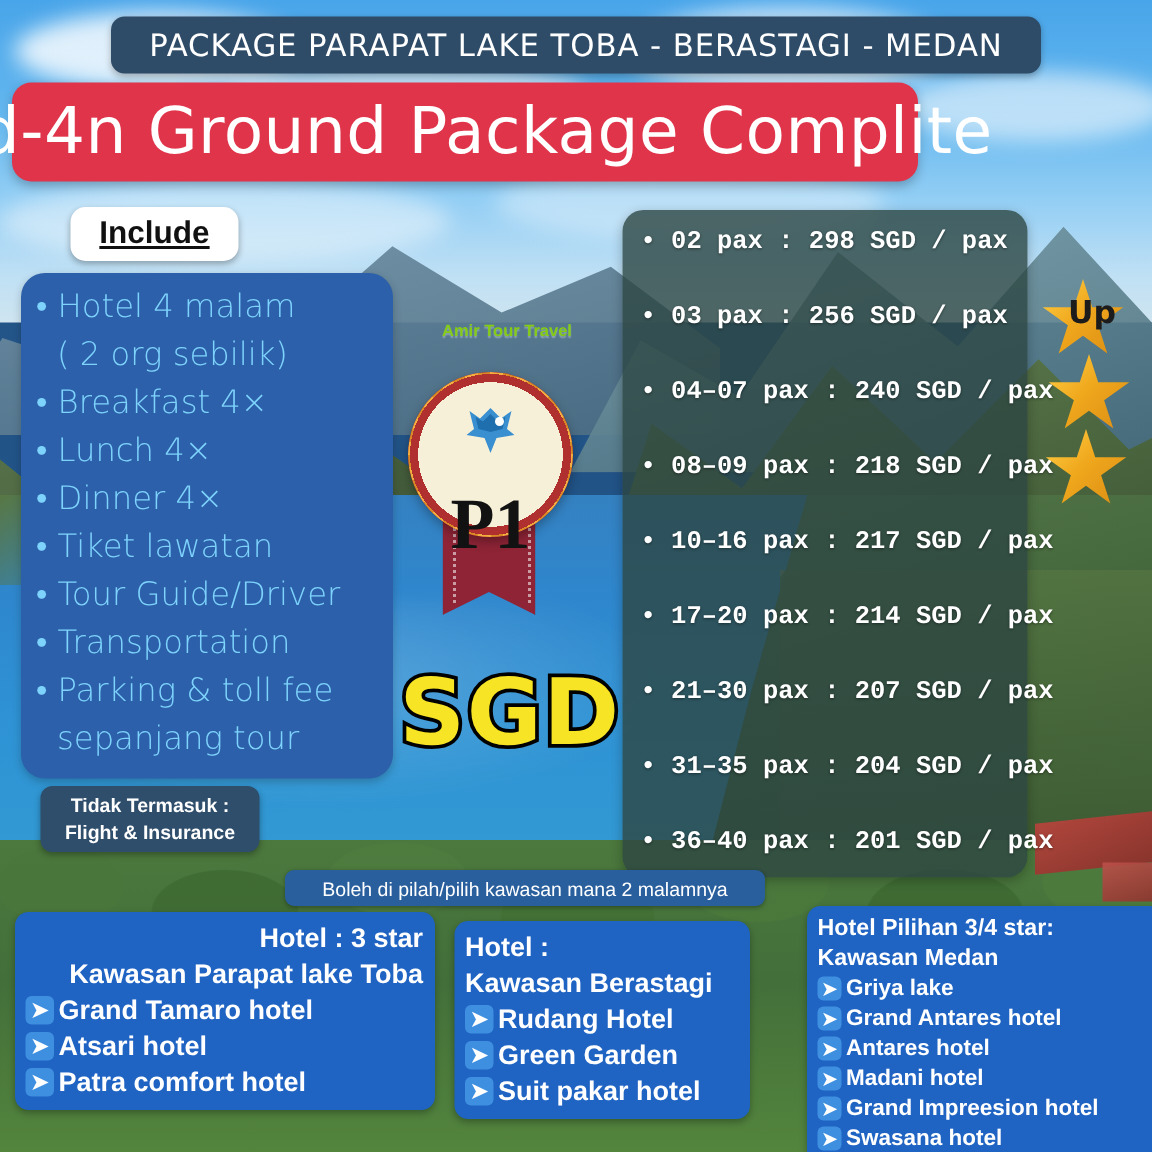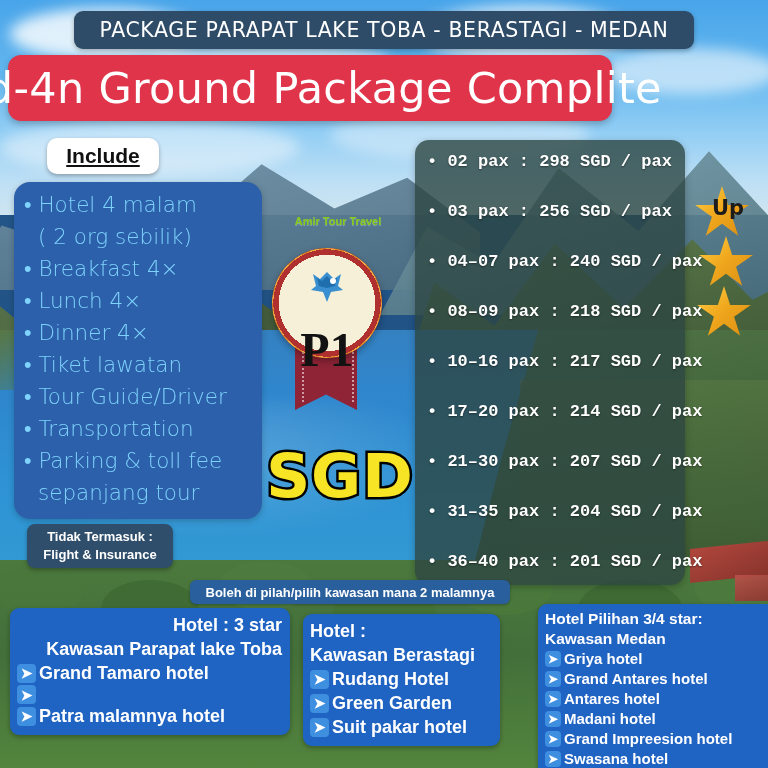--- a/index.html
+++ b/index.html
@@ -225,21 +225,21 @@
     font-size:21px;font-weight:bold;color:#1c1c1c;
     font-family:"DejaVu Sans",sans-serif;
   }
 
   .choose-note{
     position:absolute;left:190px;top:580px;width:320px;height:24px;
     background:#2a5f9d;border-radius:6px;
     display:flex;align-items:center;justify-content:center;
     box-shadow:0 1px 3px rgba(0,0,0,.3);
   }
-  .choose-note span{color:#fff;font-weight:bold;font-size:13px;white-space:nowrap;}
+  .choose-note span{color:#fff;font-weight:normal;font-size:13px;white-space:nowrap;}
 
   
   .hbox{
     position:absolute;background:#1f63c3;border-radius:9px;
     padding:5px 8px 7px 7px;box-shadow:0 2px 5px rgba(0,0,0,.3);
   }
   .hb1{left:10px;top:608px;width:265px;text-align:right;}
   .hb2{left:303px;top:614px;width:182px;}
   .hb3{left:538px;top:604px;width:222px;}
   .h-head{color:#ffffff;font-weight:bold;font-size:18px;line-height:24px;white-space:nowrap;}
@@ -350,24 +350,25 @@
 
   <div class="hbox hb1">
     <div class="h-head">Hotel : 3 star</div>
     <div class="h-head">Kawasan Parapat lake Toba</div>
     <div class="h-item">
       <span class="arr">➤</span>
       <span>Grand Tamaro hotel</span>
     </div>
     <div class="h-item">
       <span class="arr">➤</span>
-    </div>
-    <div class="h-item">
-      <span class="arr">➤</span>
-      <span>Patra malamnya hotel</span>
+      <span>Atsari hotel</span>
+    </div>
+    <div class="h-item">
+      <span class="arr">➤</span>
+      <span>Patra comfort hotel</span>
     </div>
   </div>
 
   <div class="hbox hb2">
     <div class="h-head">Hotel :</div>
     <div class="h-head">Kawasan Berastagi</div>
     <div class="h-item">
       <span class="arr">➤</span>
       <span>Rudang Hotel</span>
     </div>
@@ -379,21 +380,21 @@
       <span class="arr">➤</span>
       <span>Suit pakar hotel</span>
     </div>
   </div>
 
   <div class="hbox hb3">
     <div class="h-head">Hotel Pilihan 3/4 star:</div>
     <div class="h-head">Kawasan Medan</div>
     <div class="h-item">
       <span class="arr">➤</span>
-      <span>Griya hotel</span>
+      <span>Griya lake</span>
     </div>
     <div class="h-item">
       <span class="arr">➤</span>
       <span>Grand Antares hotel</span>
     </div>
     <div class="h-item">
       <span class="arr">➤</span>
       <span>Antares hotel</span>
     </div>
     <div class="h-item">

